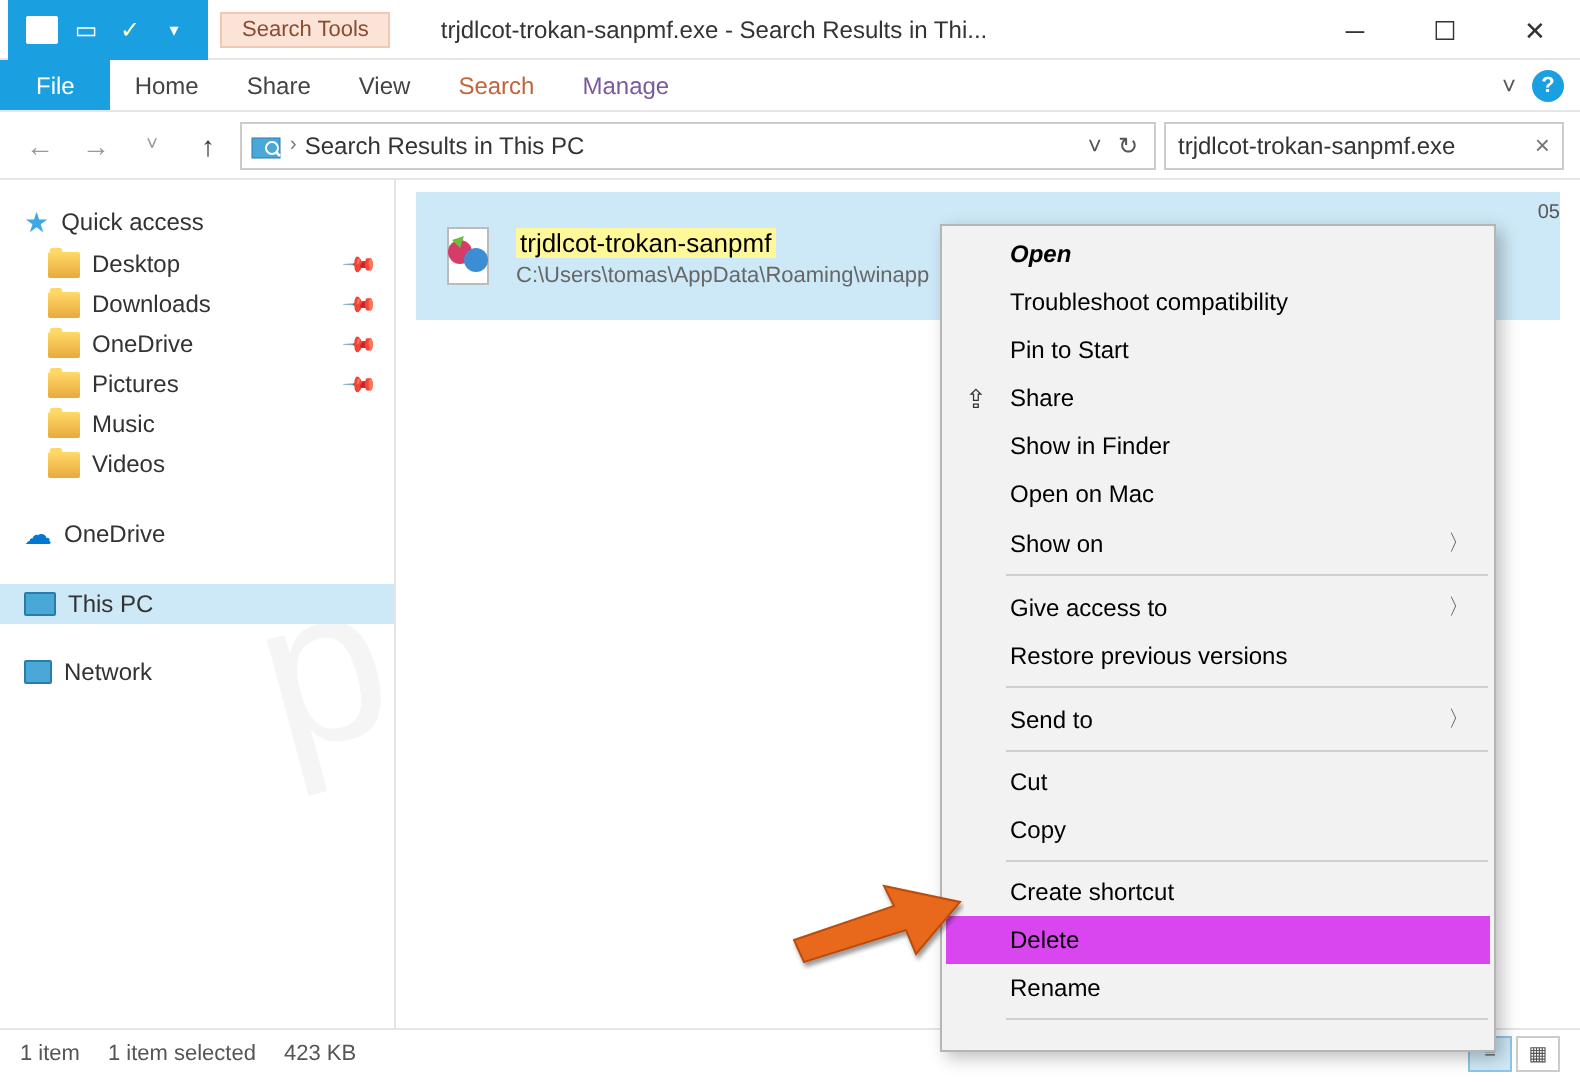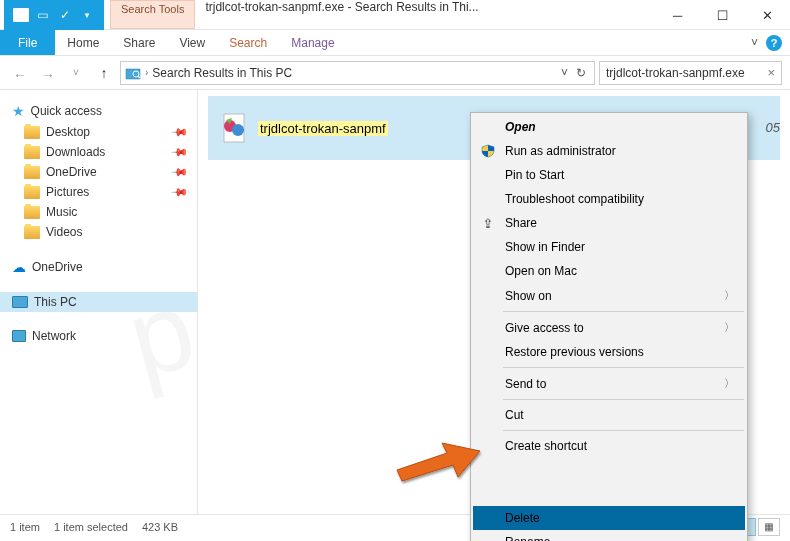--- a/index.html
+++ b/index.html
@@ -11,21 +11,21 @@
   font-size: 110px; color: rgba(0,0,0,0.04); font-weight: 300; pointer-events: none; z-index: 0;
   letter-spacing: 2px; white-space: nowrap;
 }
 
 
 .titlebar { height: 30px; background: #fff; display: flex; align-items: stretch; border-bottom: 1px solid #e5e5e5; position: relative; z-index: 2; }
 .titlebar-left { display: flex; align-items: center; padding-left: 4px; }
 .qat { display: flex; align-items: center; gap: 4px; background: #1a9fe0; padding: 0 8px; height: 30px; }
 .qat-icon { width: 18px; height: 18px; display: flex; align-items: center; justify-content: center; color: #fff; font-size: 12px; }
 .qat .folder-small { width: 16px; height: 14px; background: #fff; border-radius: 1px; position: relative; }
-.titlebar-center { flex: 1; display: flex; justify-content: flex-start; padding-left: 6px; min-width: 0; }
+.titlebar-center { flex: 1; display: flex; align-items: center; justify-content: flex-start; padding-left: 6px; min-width: 0; gap: 15px; }
 .tool-tab { padding: 2px 10px; font-size: 11px; border: 1px solid transparent; margin-right: 2px; }
 .tool-tab.search { background: #fbe3d8; color: #8a4a2e; border-color: #f0c9b5; }
 .tool-tab.app { background: #e6d9ee; color: #6b4c8a; border-color: #d5c3e3; }
 .title-text { font-size: 12px; color: #333; margin-left: 8px; white-space: nowrap; overflow: hidden; text-overflow: ellipsis; flex: 1; }
 .win-controls { display: flex; }
 .win-btn { width: 45px; height: 30px; display: flex; align-items: center; justify-content: center; color: #333; font-size: 13px; }
 
 
 .ribbon { height: 26px; background: #fff; display: flex; align-items: stretch; border-bottom: 1px solid #e5e5e5; position: relative; z-index: 2; }
 .file-tab { background: #1a9fe0; color: #fff; padding: 0 18px; display: flex; align-items: center; font-size: 12px; }
@@ -37,21 +37,21 @@
 .help-circle { width: 16px; height: 16px; border-radius: 50%; background: #1a9fe0; color: #fff; display: flex; align-items: center; justify-content: center; font-size: 11px; font-weight: bold; }
 
 
 .addressbar { height: 34px; display: flex; align-items: center; padding: 4px 8px; gap: 4px; border-bottom: 1px solid #e5e5e5; position: relative; z-index: 2; }
 .nav-btn { width: 24px; height: 24px; display: flex; align-items: center; justify-content: center; color: #999; font-size: 14px; }
 .nav-btn.enabled { color: #333; }
 .addr-box { flex: 1; border: 1px solid #ccc; height: 24px; display: flex; align-items: center; padding: 0 4px; background: #fff; }
 .addr-icon { width: 16px; height: 14px; margin-right: 4px; display: flex; align-items: center; justify-content: center; }
 .addr-text { font-size: 12px; color: #333; flex: 1; }
 .addr-right { color: #555; font-size: 12px; padding: 0 4px; }
-.search-box { width: 183px; border: 1px solid #ccc; height: 24px; display: flex; align-items: center; padding: 0 6px; background: #fff; }
+.search-box { width: 200px; border: 1px solid #ccc; height: 24px; display: flex; align-items: center; padding: 0 6px; background: #fff; }
 .search-box span.txt { font-size: 12px; color: #333; flex: 1; }
 .search-box .x { color: #777; font-size: 13px; }
 
 
 .main { display: flex; height: 424px; position: relative; z-index: 1; }
 .sidebar { width: 198px; border-right: 1px solid #e5e5e5; padding: 10px 0; overflow: hidden; }
 .side-group { margin-bottom: 14px; }
 .side-item { display: flex; align-items: center; padding: 3px 10px 3px 24px; font-size: 12px; color: #333; gap: 6px; position: relative; }
 .side-item.head { padding-left: 12px; }
 .side-item.selected { background: #cde8f6; }
@@ -63,26 +63,26 @@
 .pc-ico { width: 16px; height: 12px; background: #4aa8d8; border: 1px solid #2a7cab; border-radius: 1px; position: relative; }
 .net-ico { width: 14px; height: 12px; border: 1.5px solid #2a7cab; background: #4aa8d8; border-radius: 1px; }
 
 
 .content { flex: 1; background: #fff; position: relative; }
 .file-row { display: flex; align-items: center; padding: 16px 10px; background: #cde8f6; margin: 6px 10px 0 10px; gap: 8px; }
 .file-icon { width: 32px; height: 32px; position: relative; display: flex; align-items: center; justify-content: center; }
 .file-icon svg { width: 32px; height: 32px; }
 .file-text .fname { font-size: 13px; background: #fff89a; padding: 0 2px; display: inline-block; }
 .file-text .fpath { font-size: 11px; color: #666; margin-top: 1px; }
-.date-col { position: absolute; right: 10px; top: 6px; font-size: 13px; color: #555; padding: 24px 0; font-style: italic; }
+.date-col { position: absolute; right: 10px; top: 6px; font-size: 10px; color: #555; padding: 5px 0; }
 
 
 .context-menu { position: absolute; top: 112px; left: 470px; width: 278px; background: #f2f2f2; border: 1px solid #b5b5b5; box-shadow: 3px 3px 8px rgba(0,0,0,0.25); z-index: 10; padding: 2px; }
 .cm-item { display: flex; align-items: center; padding: 5px 10px 5px 32px; font-size: 12px; color: #000; position: relative; }
-.cm-item.hover { background: #0369a1; margin-top: 48px; }
+.cm-item.hover { background: #d946ef; }
 .cm-item .cm-icon { position: absolute; left: 6px; width: 18px; height: 18px; display: flex; align-items: center; justify-content: center; }
 .cm-item .arrow { margin-left: auto; color: #555; font-size: 11px; }
 .cm-sep { height: 1px; background: #d0d0d0; margin: 3px 1px 3px 30px; }
 .cm-item.bold { font-weight: 600; font-style: italic; }
 .shield { width: 14px; height: 14px; }
 
 
 .statusbar { height: 24px; border-top: 1px solid #e5e5e5; display: flex; align-items: center; padding: 0 10px; font-size: 11px; color: #555; gap: 14px; position: relative; z-index: 2; background: #fff; }
 .statusbar .right { margin-left: auto; display: flex; gap: 2px; }
 .view-btn { width: 22px; height: 18px; border: 1px solid #ccc; background: #fff; display: flex; align-items: center; justify-content: center; font-size: 10px; }
@@ -217,45 +217,36 @@
       <div class="file-icon">
         <svg viewBox="0 0 32 32">
             <rect x="6" y="2" width="20" height="28" fill="#fff" stroke="#bbb"></rect>
             <circle cx="12" cy="14" r="6" fill="#d43d68"></circle>
             <circle cx="20" cy="18" r="6" fill="#3d8dd4"></circle>
             <path d="M8 8 L14 6 L12 12 Z" fill="#6bbf3d"></path>
           </svg>
       </div>
       <div class="file-text">
         <div class="fname">trjdlcot-trokan-sanpmf</div>
+        <div class="fpath">C:\Users\tomas\AppData\Roaming\winapp</div>
       </div>
     </div>
     <div class="date-col">05</div>
   </div>
 </div>
 
 <div class="context-menu">
   <div class="cm-item bold">
       <span>Open</span>
     </div>
   <div class="cm-item">
-    <span class="cm-icon">
-        <svg class="shield" viewBox="0 0 14 14">
-          <path d="M7 1 L13 3 V7 C13 10 10 12.5 7 13 C4 12.5 1 10 1 7 V3 Z" fill="#fc3" stroke="#0066cc" stroke-width="0.5"></path>
-          <path d="M7 1 L13 3 V7 L7 7 Z" fill="#0066cc"></path>
-          <path d="M7 7 L7 13 C4 12.5 1 10 1 7 Z" fill="#0066cc"></path>
-        </svg>
-      </span>
-    <span>Run as administrator</span>
-  </div>
+      <span>Troubleshoot compatibility</span>
+    </div>
   <div class="cm-item">
       <span>Pin to Start</span>
-    </div>
-  <div class="cm-item">
-      <span>Troubleshoot compatibility</span>
     </div>
   <div class="cm-item">
     <span class="cm-icon" style="font-size:13px;color:#333;">⇪</span>
     <span>Share</span>
   </div>
   <div class="cm-item">
       <span>Show in Finder</span>
     </div>
   <div class="cm-item">
       <span>Open on Mac</span>
@@ -273,20 +264,23 @@
       <span>Restore previous versions</span>
     </div>
   <div class="cm-sep"></div>
   <div class="cm-item">
       <span>Send to</span>
       <span class="arrow">〉</span>
     </div>
   <div class="cm-sep"></div>
   <div class="cm-item">
       <span>Cut</span>
+    </div>
+  <div class="cm-item">
+      <span>Copy</span>
     </div>
   <div class="cm-sep"></div>
   <div class="cm-item">
       <span>Create shortcut</span>
     </div>
   <div class="cm-item hover">
       <span>Delete</span>
     </div>
   <div class="cm-item">
       <span>Rename</span>

